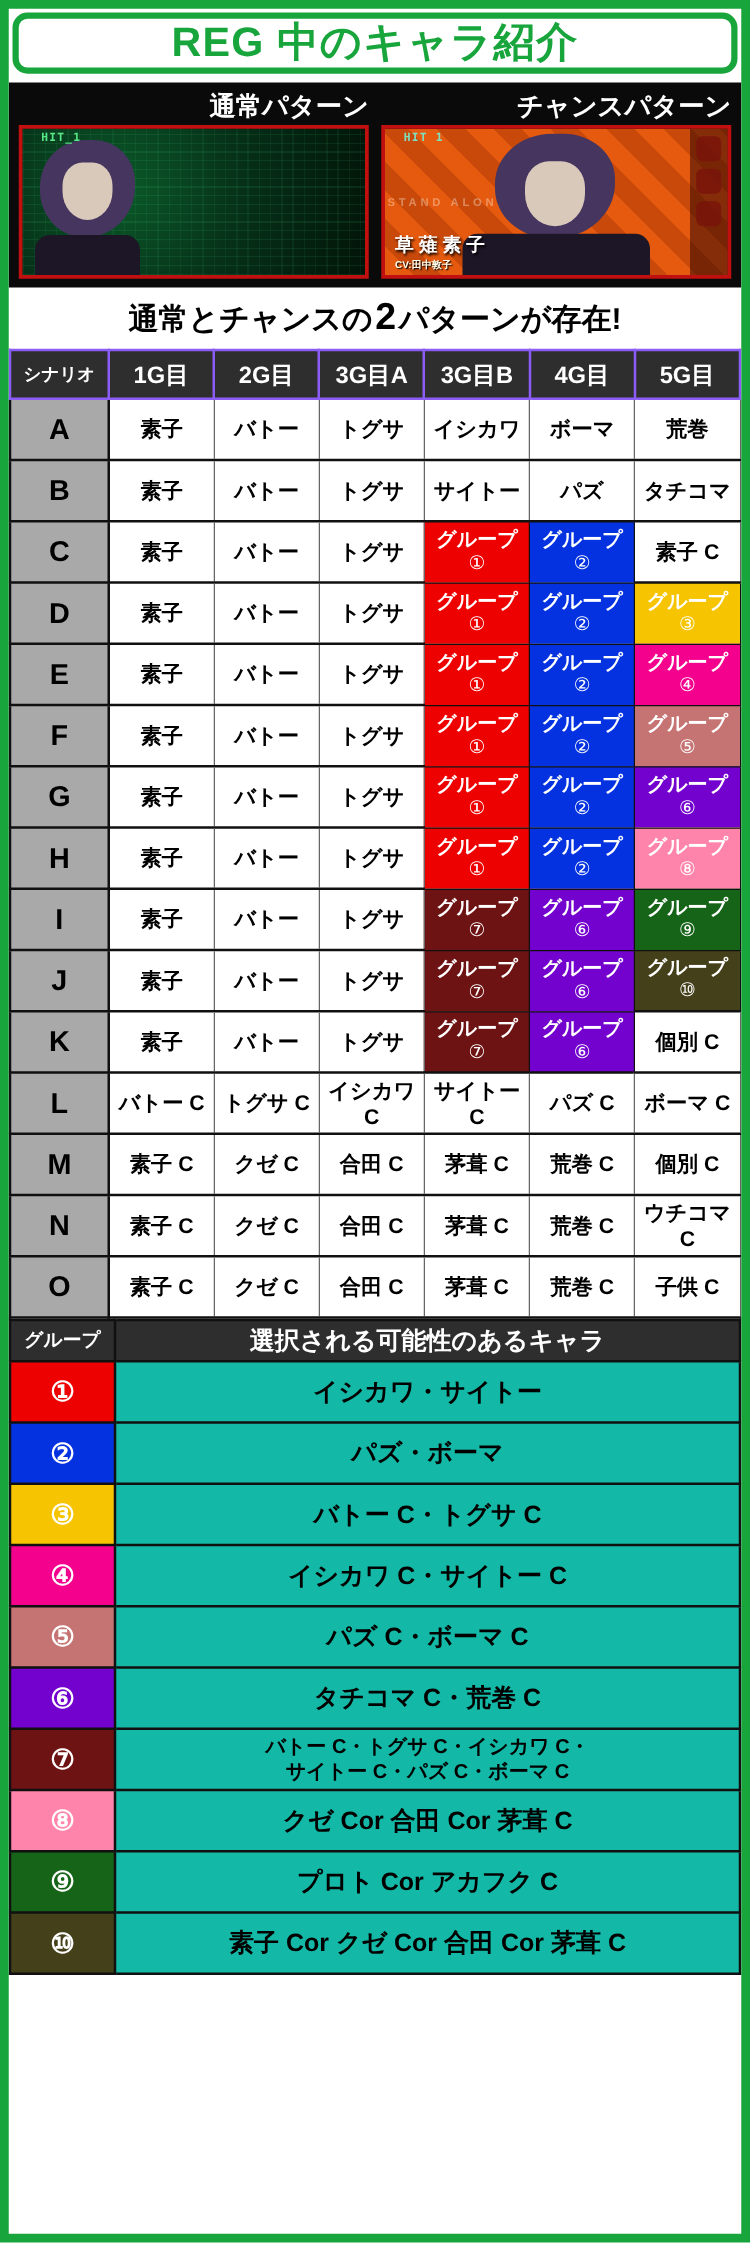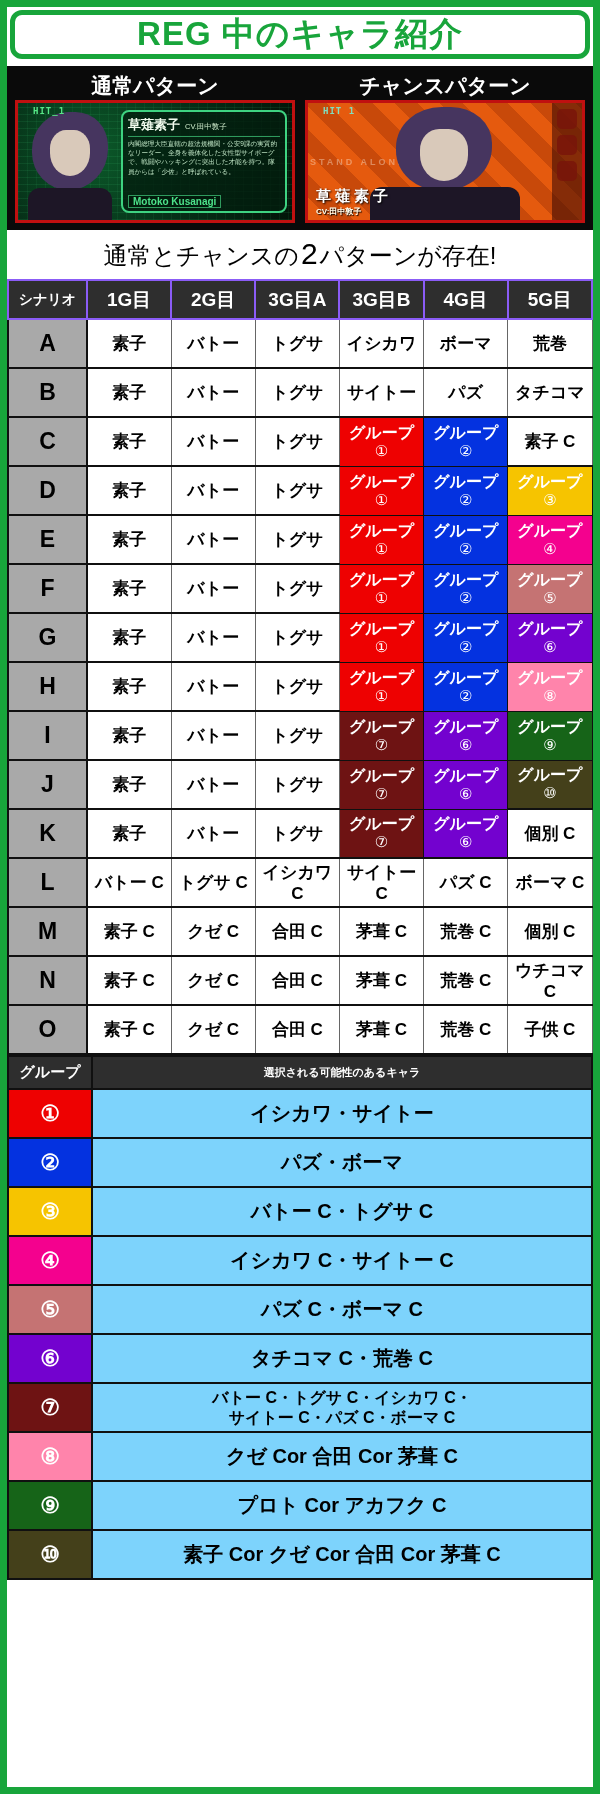--- a/index.html
+++ b/index.html
@@ -4,21 +4,21 @@
 <style>
   html,body{margin:0;padding:0}
   body{width:600px;height:1794px;background:#18a53b;font-family:"Liberation Sans",sans-serif;position:relative}
   .frame{position:absolute;left:7px;top:7px;width:586px;height:1780px;background:#fff;display:flex;flex-direction:column;overflow:hidden}
 
   .title-box{margin:3px 3px 7px;height:39px;border:5px solid #18a53b;border-radius:12px;display:flex;align-items:center;justify-content:center;background:#fff}
   .title-box span{font-size:33px;font-weight:700;color:#18a53b;letter-spacing:1px}
 
   .char-panel{background:#0a0a0a;padding:7px 8px;display:flex;gap:10px;height:150px;flex:0 0 auto}
   .pattern{flex:1;display:flex;flex-direction:column;min-width:0}
-  .p-title{color:#fff;font-size:21px;font-weight:700;text-align:center;height:27px;line-height:26px}
+  .p-title{color:#fff;font-size:21px;font-weight:700;text-align:right;height:27px;line-height:26px}
   .img{flex:1;border:3px solid #c01010;position:relative;overflow:hidden}
   .img.normal{background:radial-gradient(circle at 28% 42%,#0b5a2a 0%,#063018 48%,#021408 100%)}
   .img.normal:after{content:"";position:absolute;inset:0;background:repeating-linear-gradient(0deg,rgba(70,220,130,.10) 0 1px,transparent 1px 7px),repeating-linear-gradient(90deg,rgba(70,220,130,.07) 0 1px,transparent 1px 9px)}
   .hit{position:absolute;top:3px;left:15px;font-family:"DejaVu Sans Mono",monospace;font-size:9px;font-weight:700;letter-spacing:1px;z-index:3}
   .hit.n{color:#57e887}.hit.c{color:#7fe0c0}
   .chara{position:absolute;z-index:2}
   .hair{position:absolute;border-radius:50% 45% 55% 50%;background:#46355f}
   .face{position:absolute;border-radius:48% 48% 60% 60%;background:#d9c9ba}
   .torso{position:absolute;border-radius:12px 12px 0 0;background:#1d1626}
   .infobox{position:absolute;right:5px;top:7px;width:152px;bottom:7px;border:2px solid #3ed381;border-radius:8px;background:rgba(2,30,14,.78);padding:3px 5px;z-index:3}
@@ -26,38 +26,38 @@
   .info-cv{font-size:7.5px;color:#cfeccc;margin-left:5px;font-family:"Liberation Sans",sans-serif}
   .info-desc{font-size:6.6px;color:#bfe4c4;line-height:1.4;margin-top:2px;border-top:1px solid #2f9a5d;padding-top:2px}
   .info-romaji{position:absolute;bottom:3px;left:5px;color:#4ce28a;font-size:10px;font-weight:700;border:1px solid #2f9a5d;padding:0 4px;background:rgba(0,22,9,.6)}
   .img.chance{background:repeating-linear-gradient(45deg,#e55a0e 0 16px,#c8490a 16px 32px)}
   .wm{position:absolute;top:46%;left:2px;color:rgba(255,245,230,.38);font-size:9px;font-weight:700;letter-spacing:3px;z-index:2}
   .logo-strip{position:absolute;right:0;top:0;bottom:0;width:30px;background:rgba(55,8,4,.55);z-index:2}
   .logo-strip i{display:block;width:20px;height:20px;margin:6px auto 0;border-radius:5px;background:rgba(120,20,10,.8)}
   .cname{position:absolute;left:8px;bottom:14px;color:#fff;font-size:15px;font-weight:700;letter-spacing:4px;text-shadow:1px 1px 2px #000;z-index:3}
   .ccv{position:absolute;left:8px;bottom:3px;color:#ffe;font-size:8px;font-weight:700;text-shadow:1px 1px 1px #000;z-index:3}
 
-  .note{display:flex;flex-direction:column;justify-content:flex-end;align-items:center;text-align:center;font-weight:400;font-size:24px;line-height:1.2;padding:6px 0 7px;color:#000;flex:0 0 auto}
+  .note{display:flex;flex-direction:column;justify-content:flex-end;align-items:center;text-align:center;font-weight:700;font-size:24px;line-height:1.2;padding:6px 0 7px;color:#000;flex:0 0 auto}
   .note .ln{white-space:nowrap}
   .bign{font-size:30px;padding:0 2px}
 
   .bar{background:#0c0c0c;color:#fff;height:50px;display:flex;align-items:center;justify-content:center;font-size:29px;font-weight:700;letter-spacing:2px;flex:0 0 auto}
 
   table{width:100%;border-collapse:collapse;table-layout:fixed}
   .scen th{background:#2e2e2e;color:#fff;font-size:19px;height:37px;border:2px solid #8b5cf6;font-weight:700;padding:0}
   .scen th.sch{font-size:14px}
   .scen td{height:47px;background:#fff;text-align:center;vertical-align:middle;font-size:17px;font-weight:700;border:1px solid #666;border-top:2px solid #101010;border-bottom:2px solid #101010;padding:0;color:#000}
   .scen td.sc{background:#a9a9a9;font-size:23px;border:2px solid #101010}
   .scen td.gcell{color:#fff;font-size:16px;line-height:1.12;border:1px solid #101010}
   .gnum{font-size:15px;font-weight:400}
 
   .grp th{background:#2e2e2e;color:#fff;height:31px;border:2px solid #101010;padding:0}
   .grp th.h0{font-size:15px}
-  .grp th.h1{font-size:11px}
-  .grp td{height:47px;text-align:center;vertical-align:middle;border:2px solid #101010;background:#7dd3fc;padding:0}
+  .grp th.h1{font-size:20px}
+  .grp td{height:47px;text-align:center;vertical-align:middle;border:2px solid #101010;background:#14b8a6;padding:0}
   .grp td.num{color:#fff;font-size:22px;font-weight:700}
   .grp td.chars{font-size:20px;font-weight:700;color:#000}
   .grp td.chars.small{font-size:16px;line-height:1.2}
 </style>
 </head>
 <body>
 
 <div class="frame">
 
   <div class="title-box">
@@ -67,25 +67,20 @@
   <div class="char-panel">
     <div class="pattern">
       <div class="p-title">通常パターン</div>
       <div class="img normal">
         <span class="hit n">HIT_1</span>
         <span class="chara" style="left:4px;bottom:0;width:96px;height:108px">
           <i class="hair" style="left:10px;top:0;width:76px;height:78px"></i>
           <i class="face" style="left:28px;top:18px;width:40px;height:46px"></i>
           <i class="torso" style="left:6px;bottom:-2px;width:84px;height:34px"></i>
         </span>
-        <div class="infobox">
-          <span class="info-name">草薙素子</span><span class="info-cv">CV.田中敦子</span>
-          <div class="info-desc">内閣総理大臣直轄の超法規機関・公安9課の実質的なリーダー。全身を義体化した女性型サイボーグで、戦闘やハッキングに突出した才能を持つ。隊員からは「少佐」と呼ばれている。</div>
-          <span class="info-romaji">Motoko Kusanagi</span>
-        </div>
       </div>
     </div>
     <div class="pattern">
       <div class="p-title">チャンスパターン</div>
       <div class="img chance">
         <span class="hit c">HIT 1</span>
         <span class="wm">STAND ALONE</span>
         <span class="chara" style="left:62px;top:4px;width:150px;height:116px">
           <i class="hair" style="left:26px;top:0;width:96px;height:84px"></i>
           <i class="face" style="left:50px;top:22px;width:48px;height:52px"></i>

